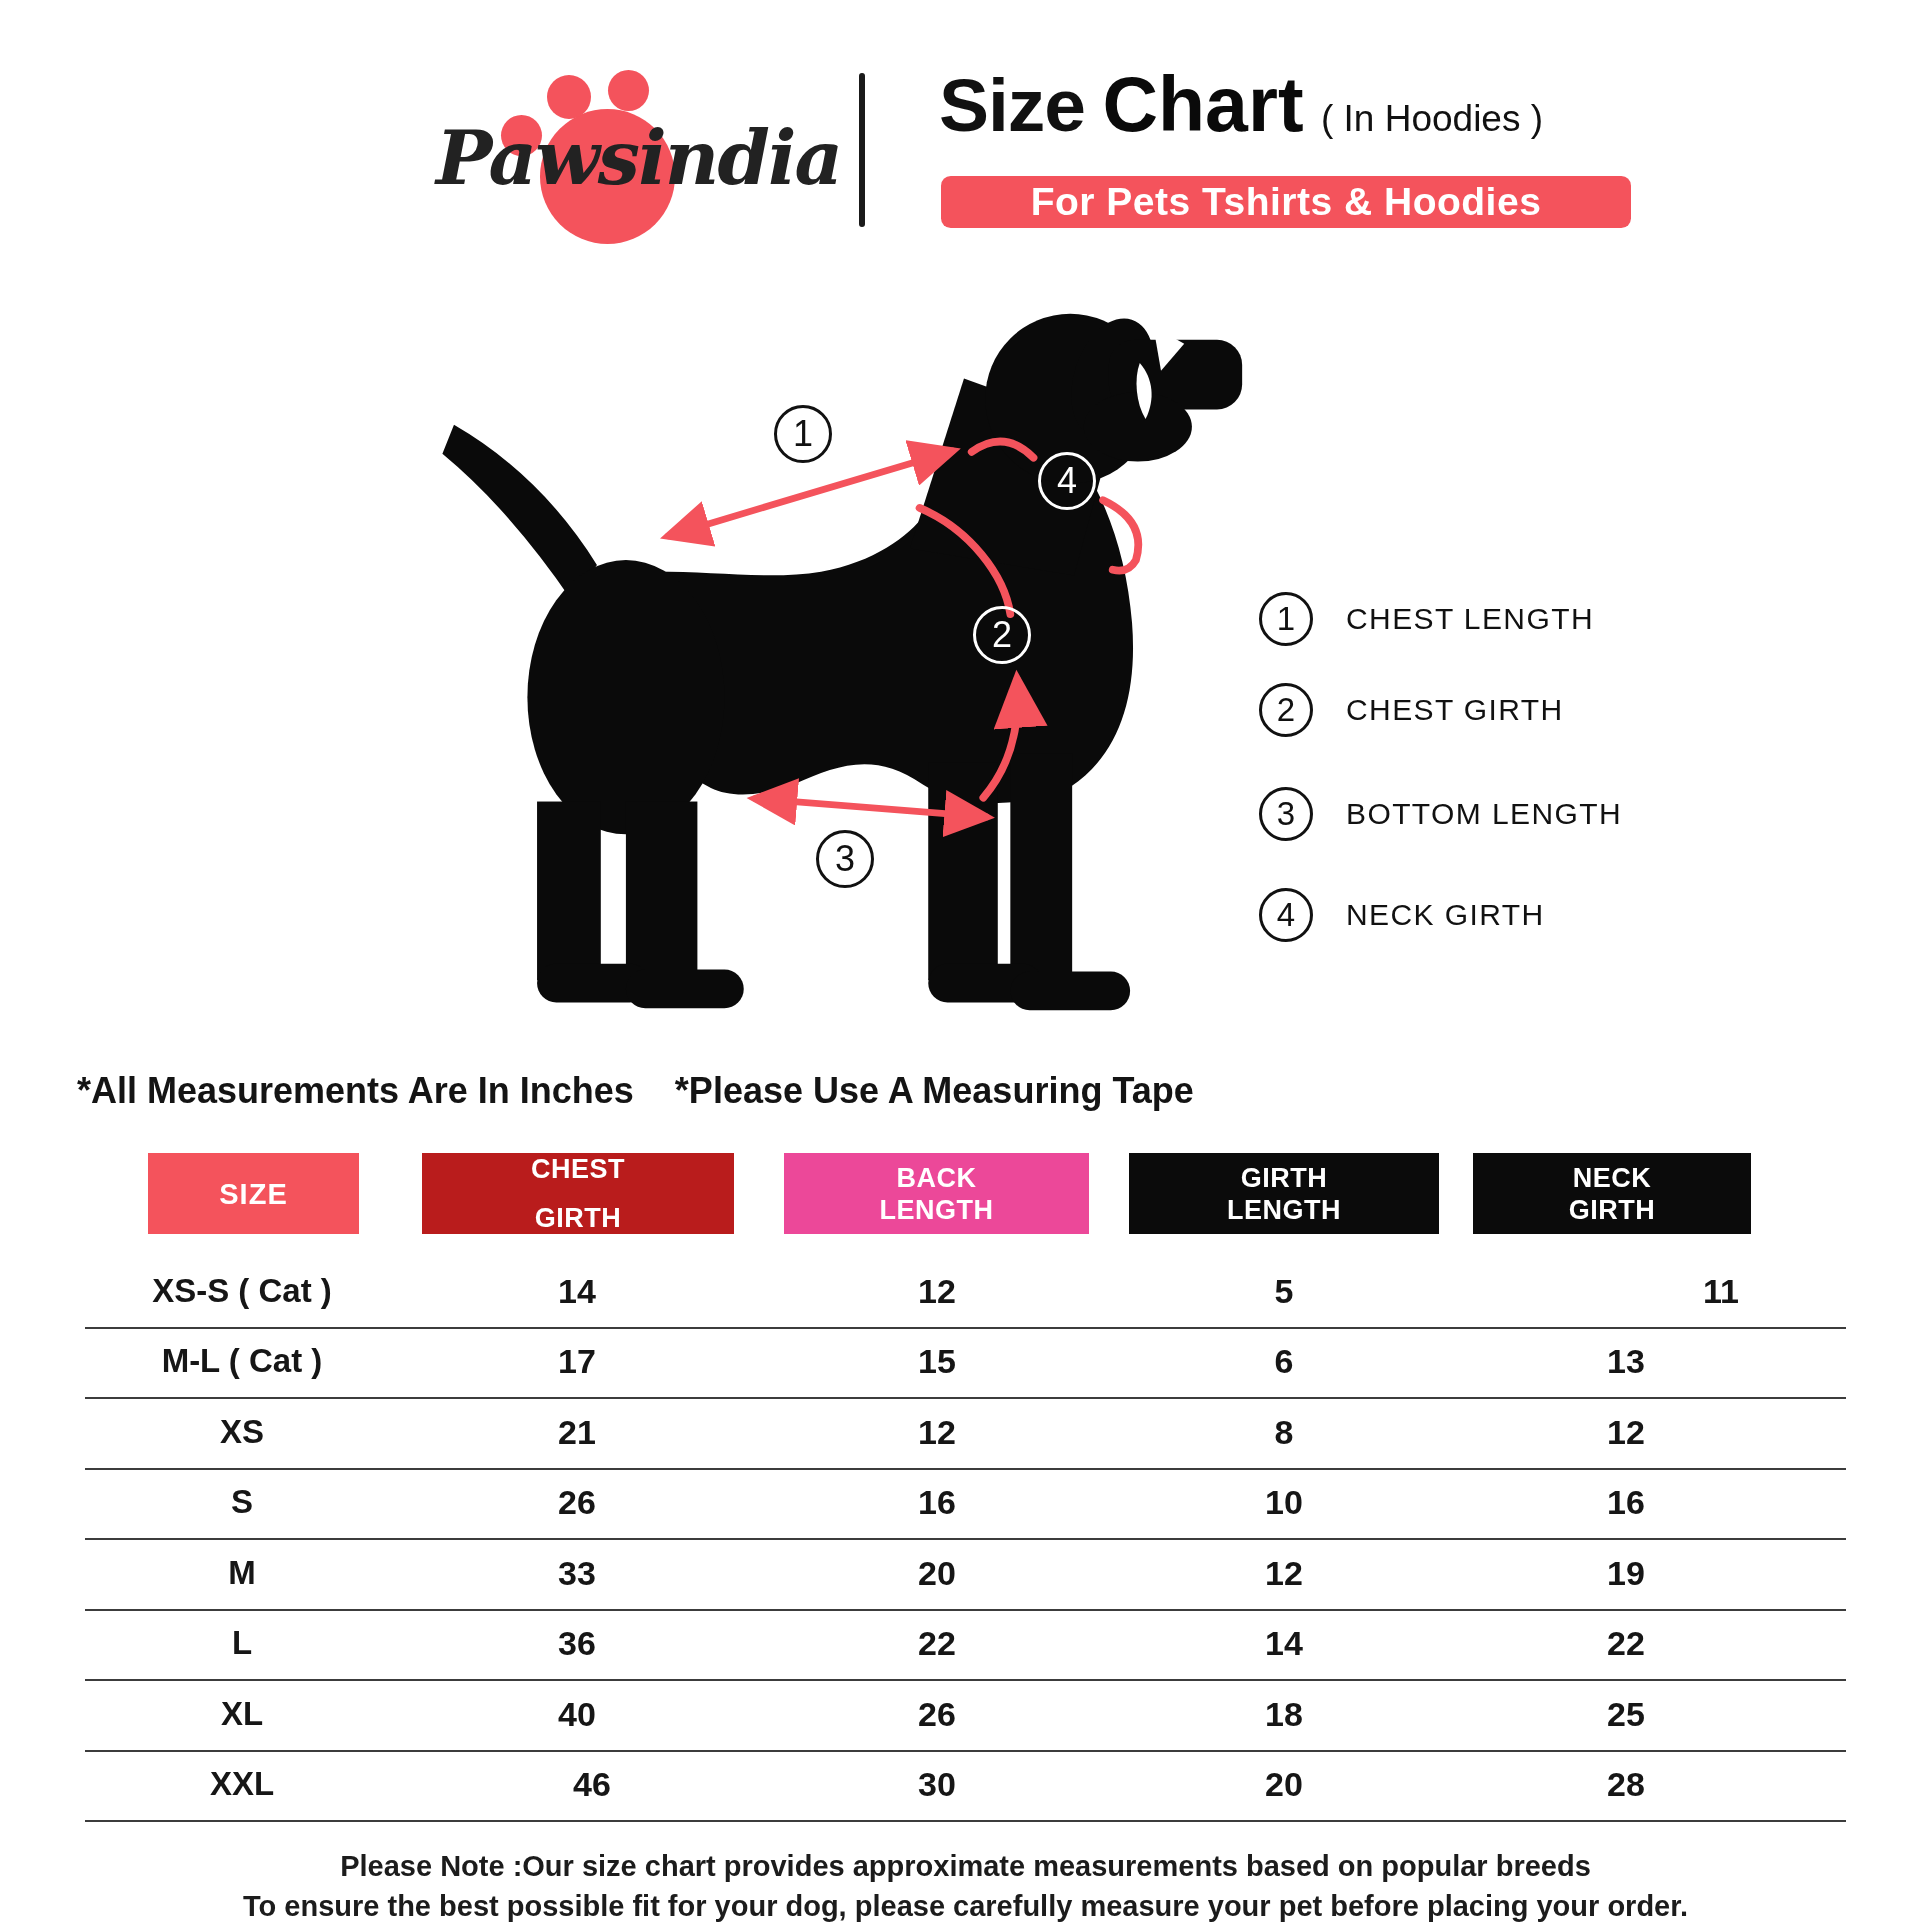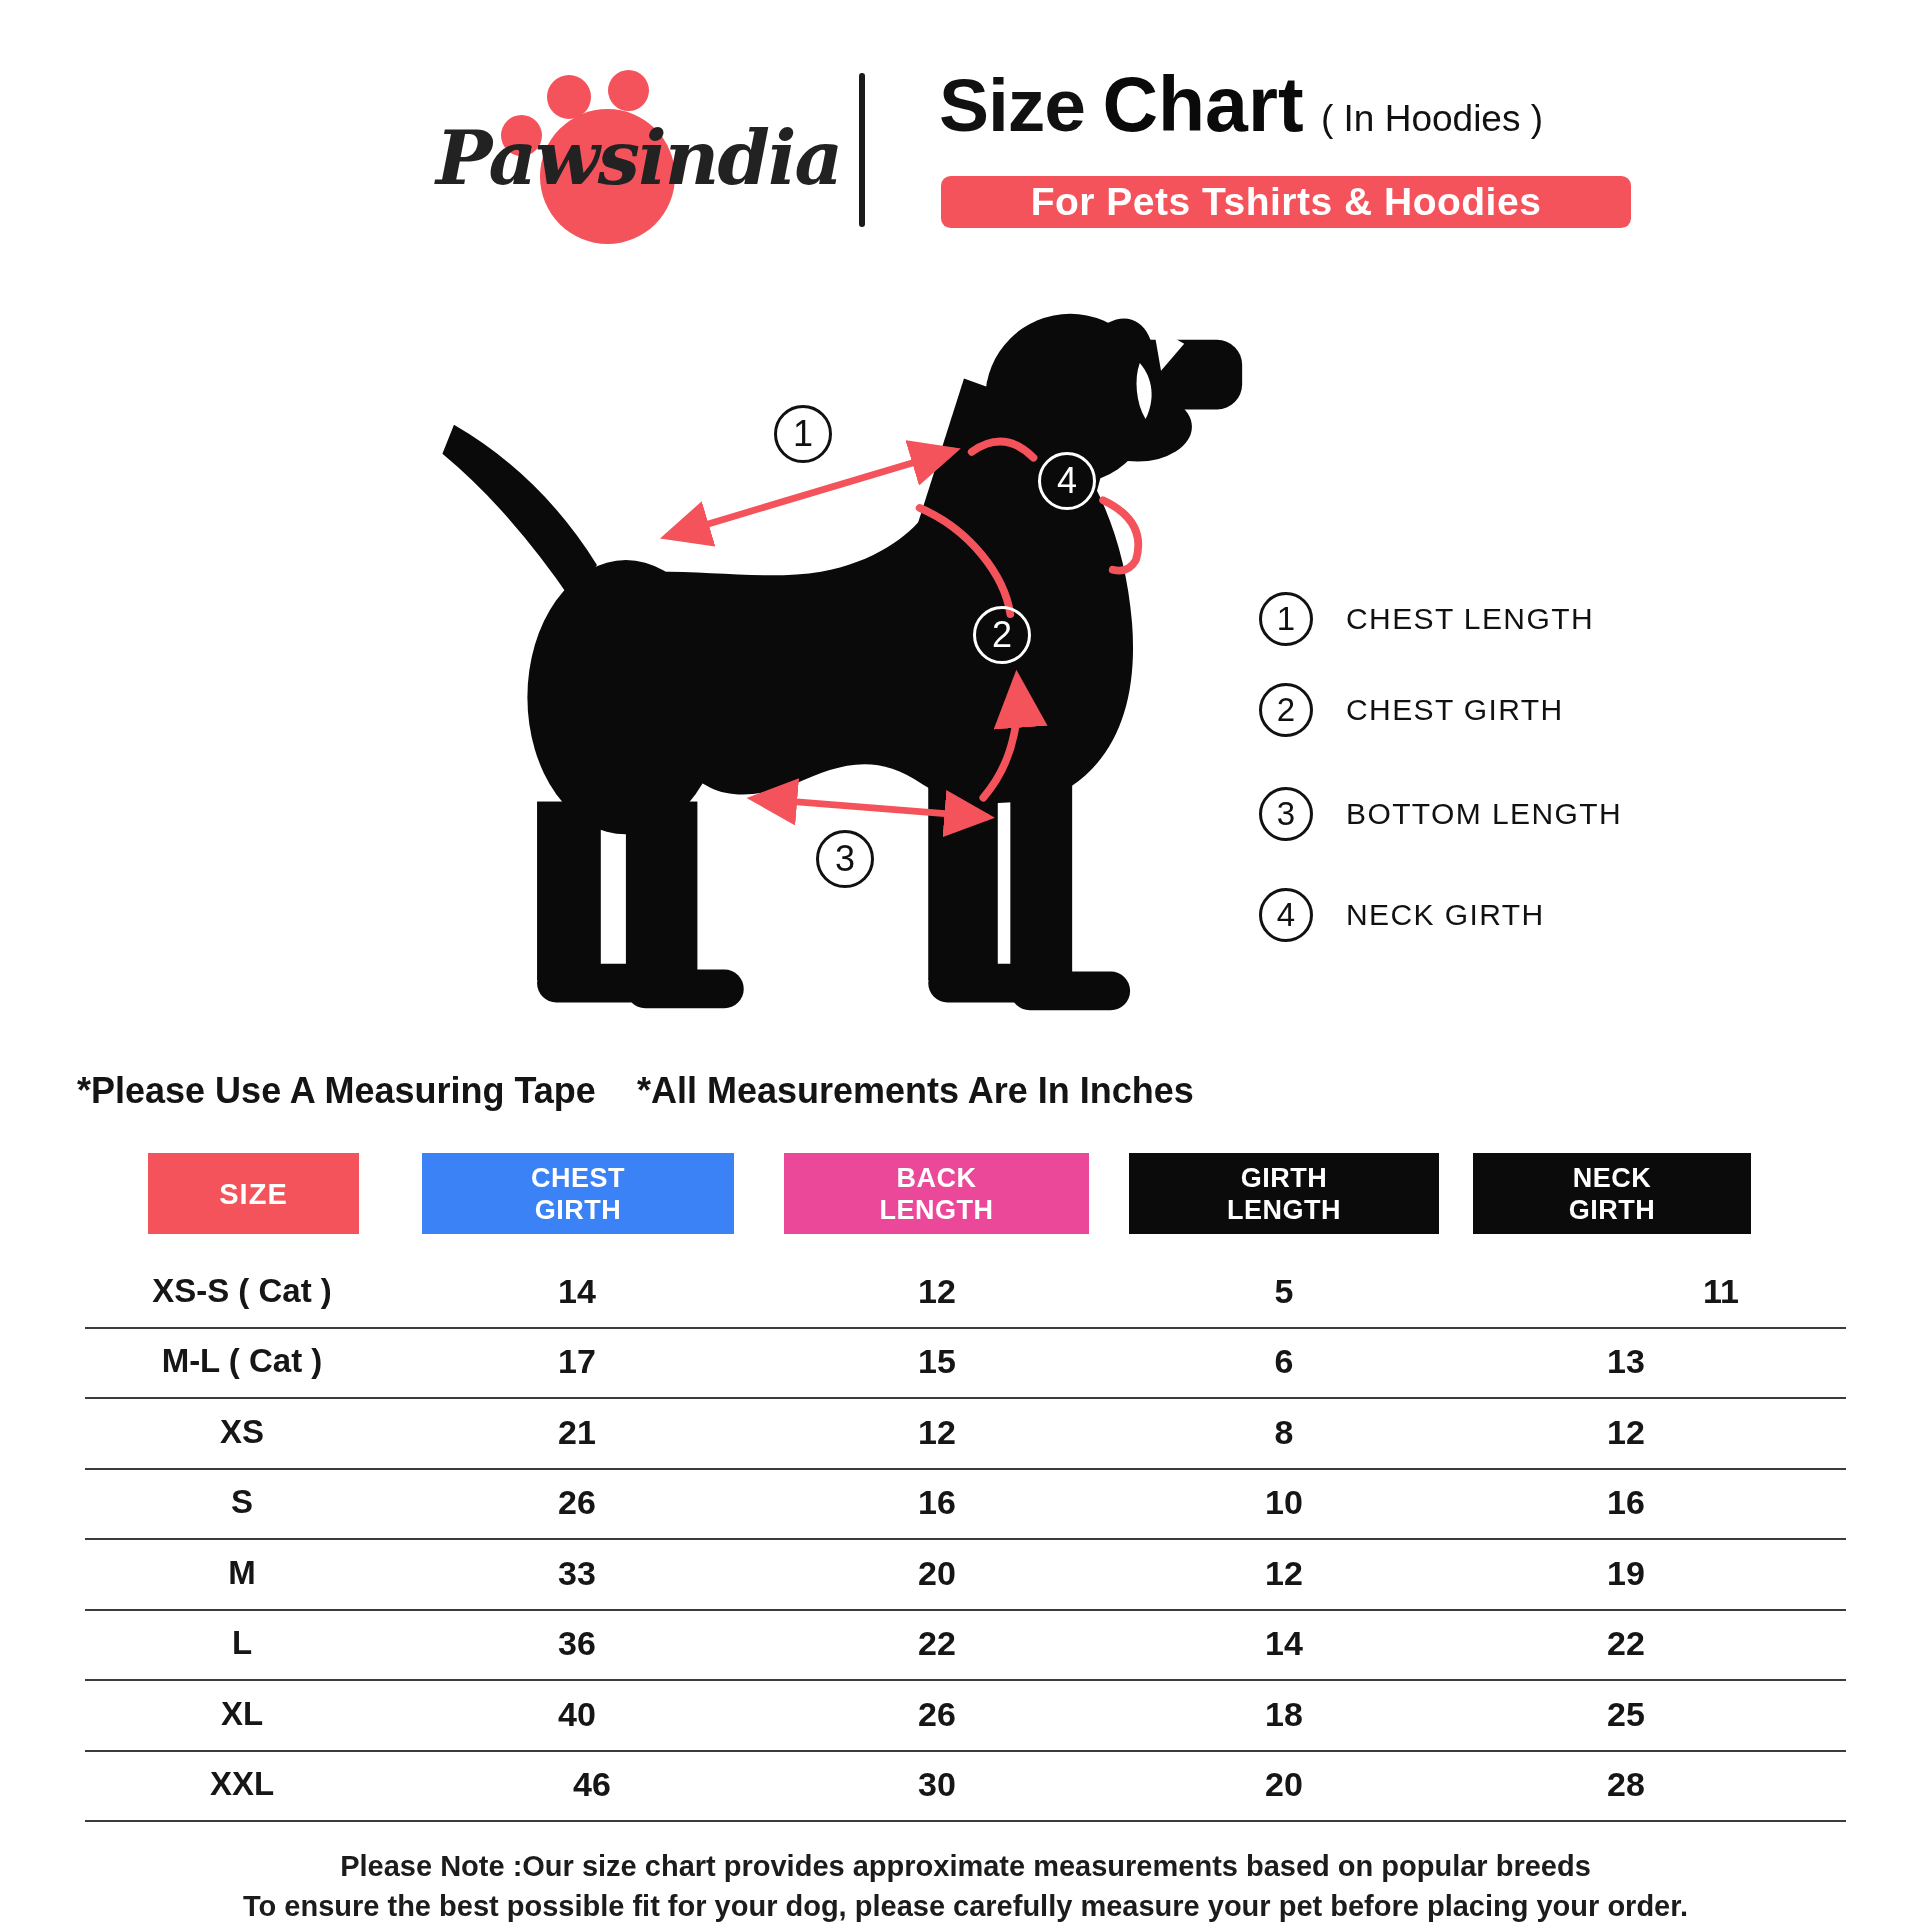--- a/index.html
+++ b/index.html
@@ -55,21 +55,21 @@
   .legend-label{margin-left:33px;font-size:30px;font-weight:500;letter-spacing:1.4px;color:#111;white-space:nowrap;}
   
   #note-row{left:77px;top:1070px;display:flex;gap:41px;font-size:36px;font-weight:700;color:#141414;white-space:nowrap;}
   
   .hdr-box{
     top:1153px;height:81px;color:#fff;
     display:flex;flex-direction:column;align-items:center;justify-content:center;
     font-size:27px;font-weight:700;letter-spacing:0.5px;line-height:32px;text-align:center;
   }
   #hdr-size{left:148px;width:211px;font-size:29px;letter-spacing:1px;}
-  #hdr-chest{left:422px;width:312px;background:#3b82f6;}
+  #hdr-chest{left:422px;width:312px;background:#b91c1c;justify-content:space-between;}
   #hdr-back{left:784px;width:305px;background:#ec4899;}
   #hdr-bottom{left:1129px;width:310px;background:#0b0b0b;}
   #hdr-neck{left:1473px;width:278px;background:#0b0b0b;}
   .row-label{
     position:absolute;left:126px;width:232px;text-align:center;
     transform:translateY(-50%);font-size:33px;font-weight:700;color:#161616;white-space:nowrap;
   }
   .row-value{
     position:absolute;width:193px;text-align:center;transform:translate(-50%,-50%);
     font-size:34px;font-weight:700;color:#161616;
@@ -155,22 +155,22 @@
   <div class="abs legend-item" id="legend-3">
     <div class="legend-circle">3</div>
     <div class="legend-label">BOTTOM LENGTH</div>
   </div>
   <div class="abs legend-item" id="legend-4">
     <div class="legend-circle">4</div>
     <div class="legend-label">NECK GIRTH</div>
   </div>
 
   <div class="abs" id="note-row">
+    <span>*All Measurements Are In Inches</span>
     <span>*Please Use A Measuring Tape</span>
-    <span>*All Measurements Are In Inches</span>
   </div>
 
   <div class="abs hdr-box accent-bg" id="hdr-size" style="background: rgb(244, 83, 92);">
     <span>SIZE</span>
   </div>
   <div class="abs hdr-box" id="hdr-chest">
     <span>CHEST</span>
     <span>GIRTH</span>
   </div>
   <div class="abs hdr-box" id="hdr-back">

